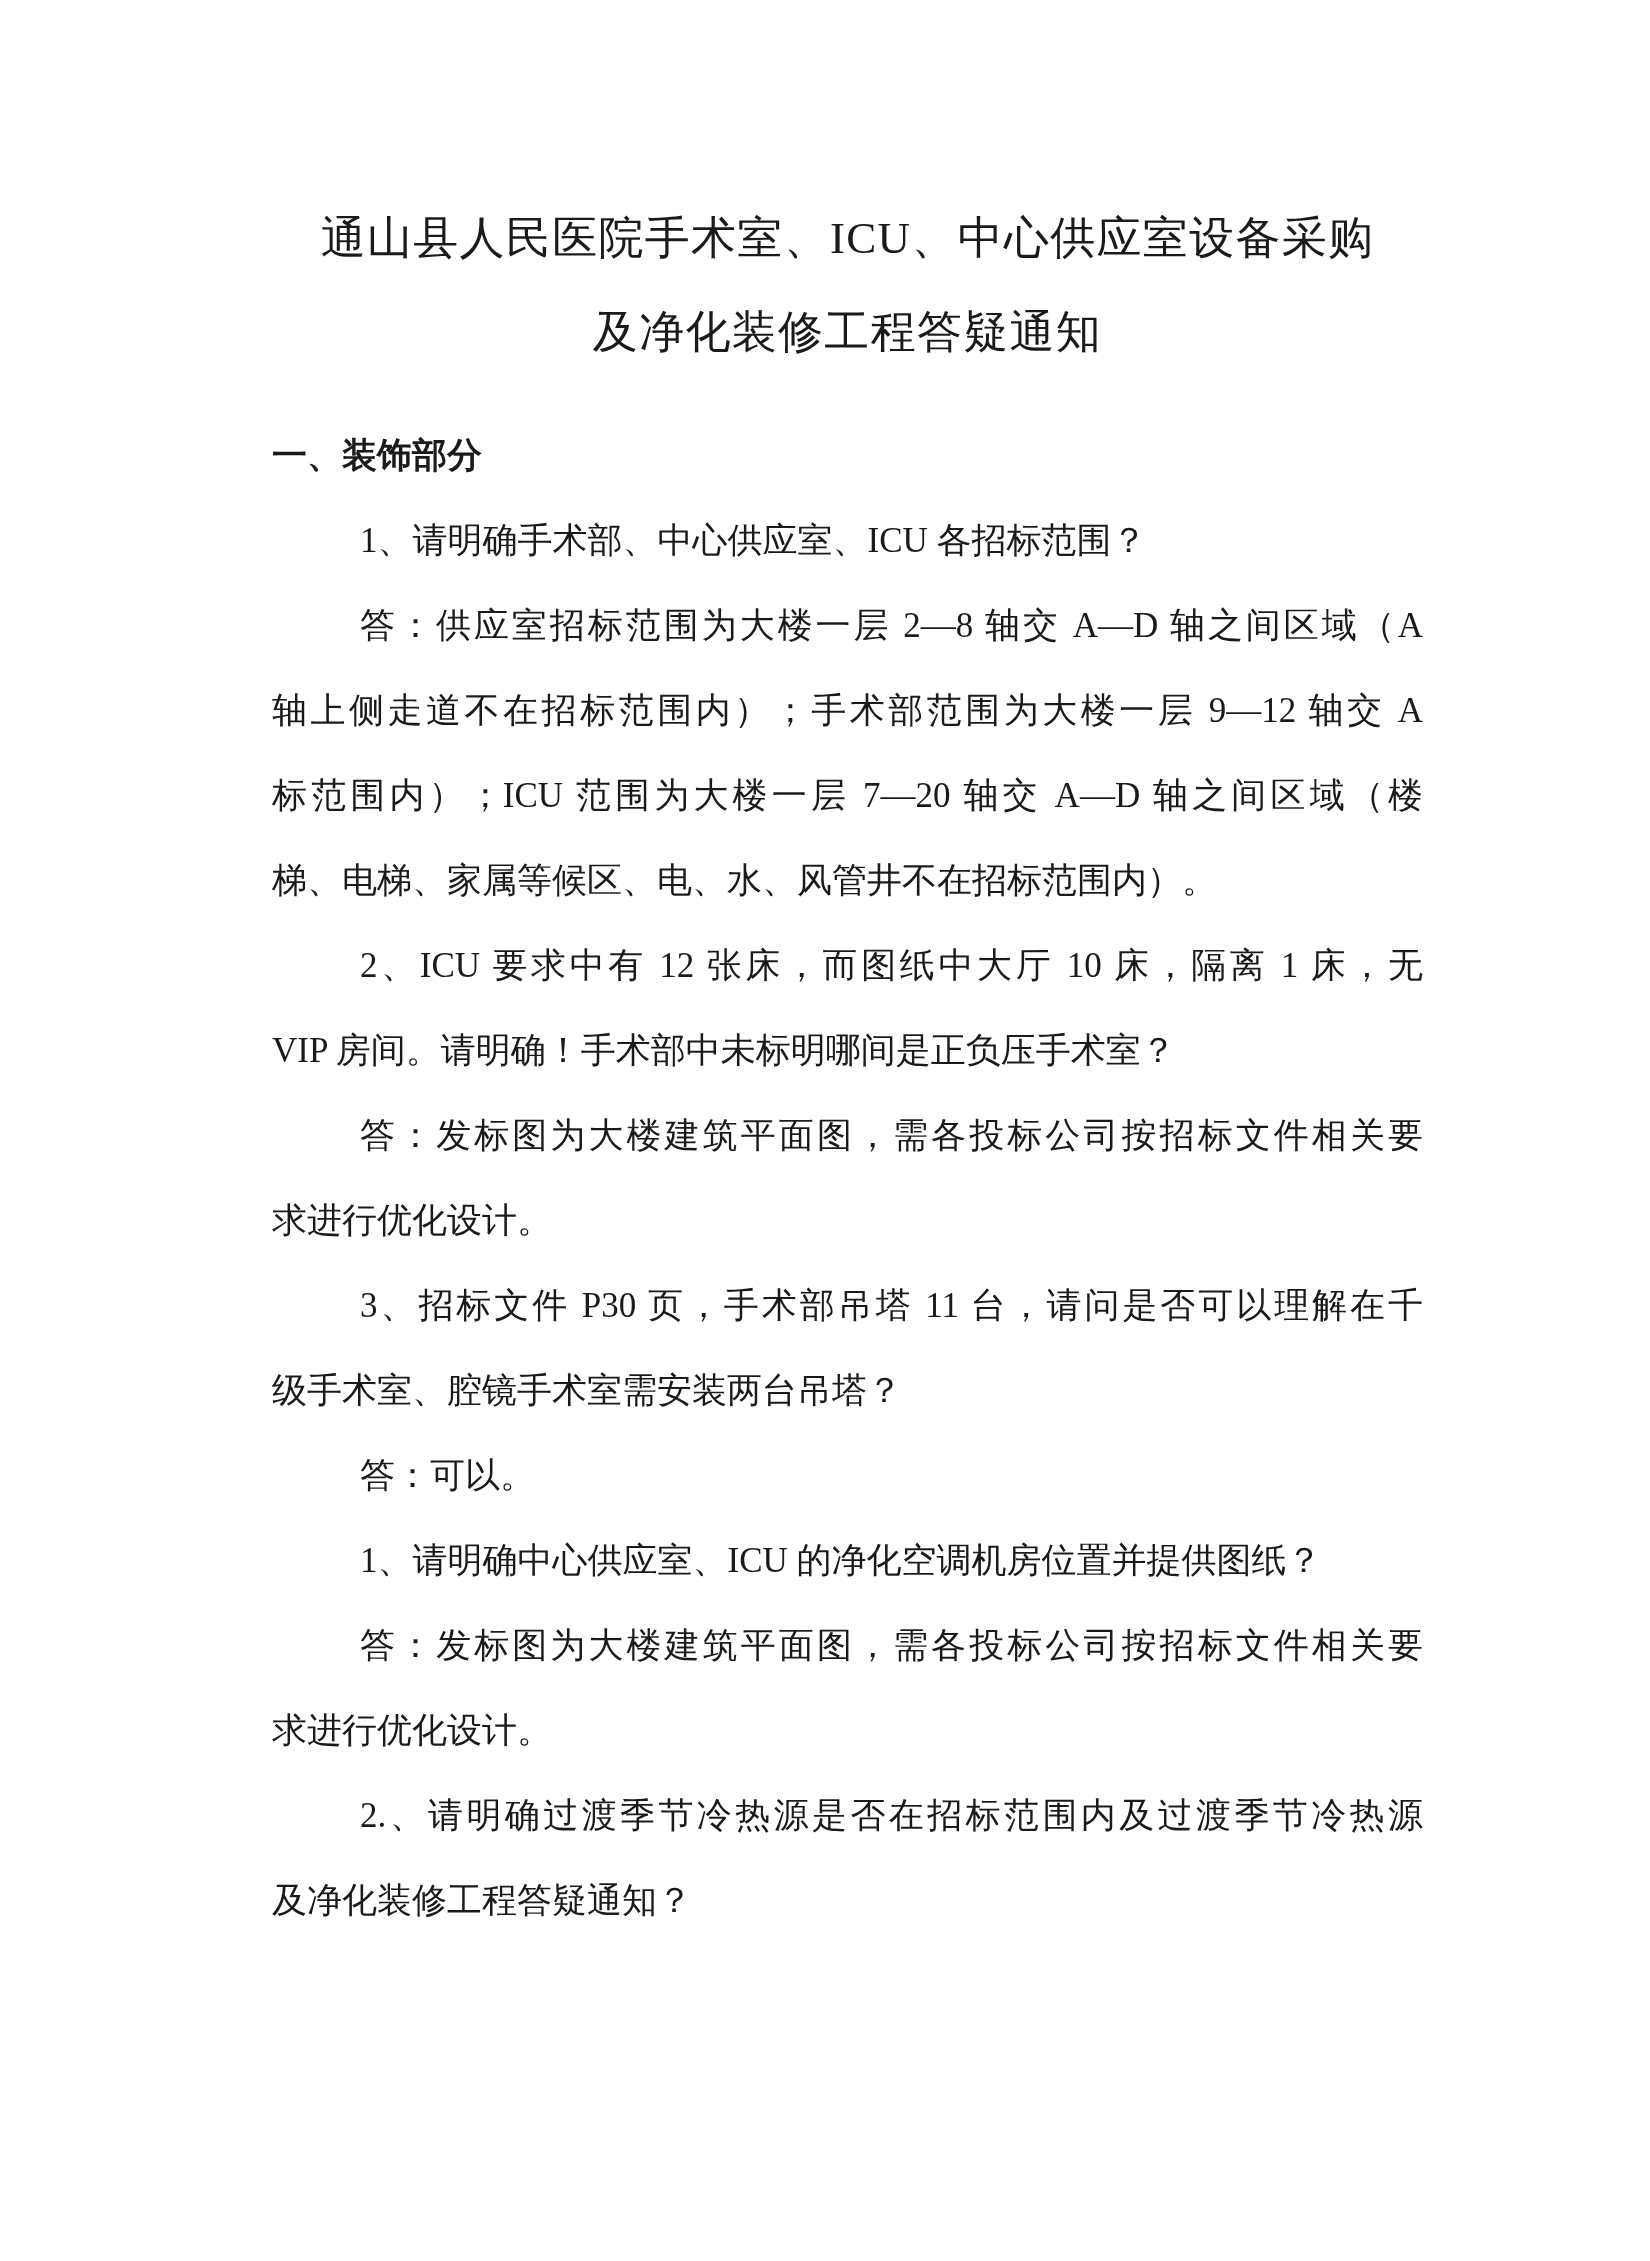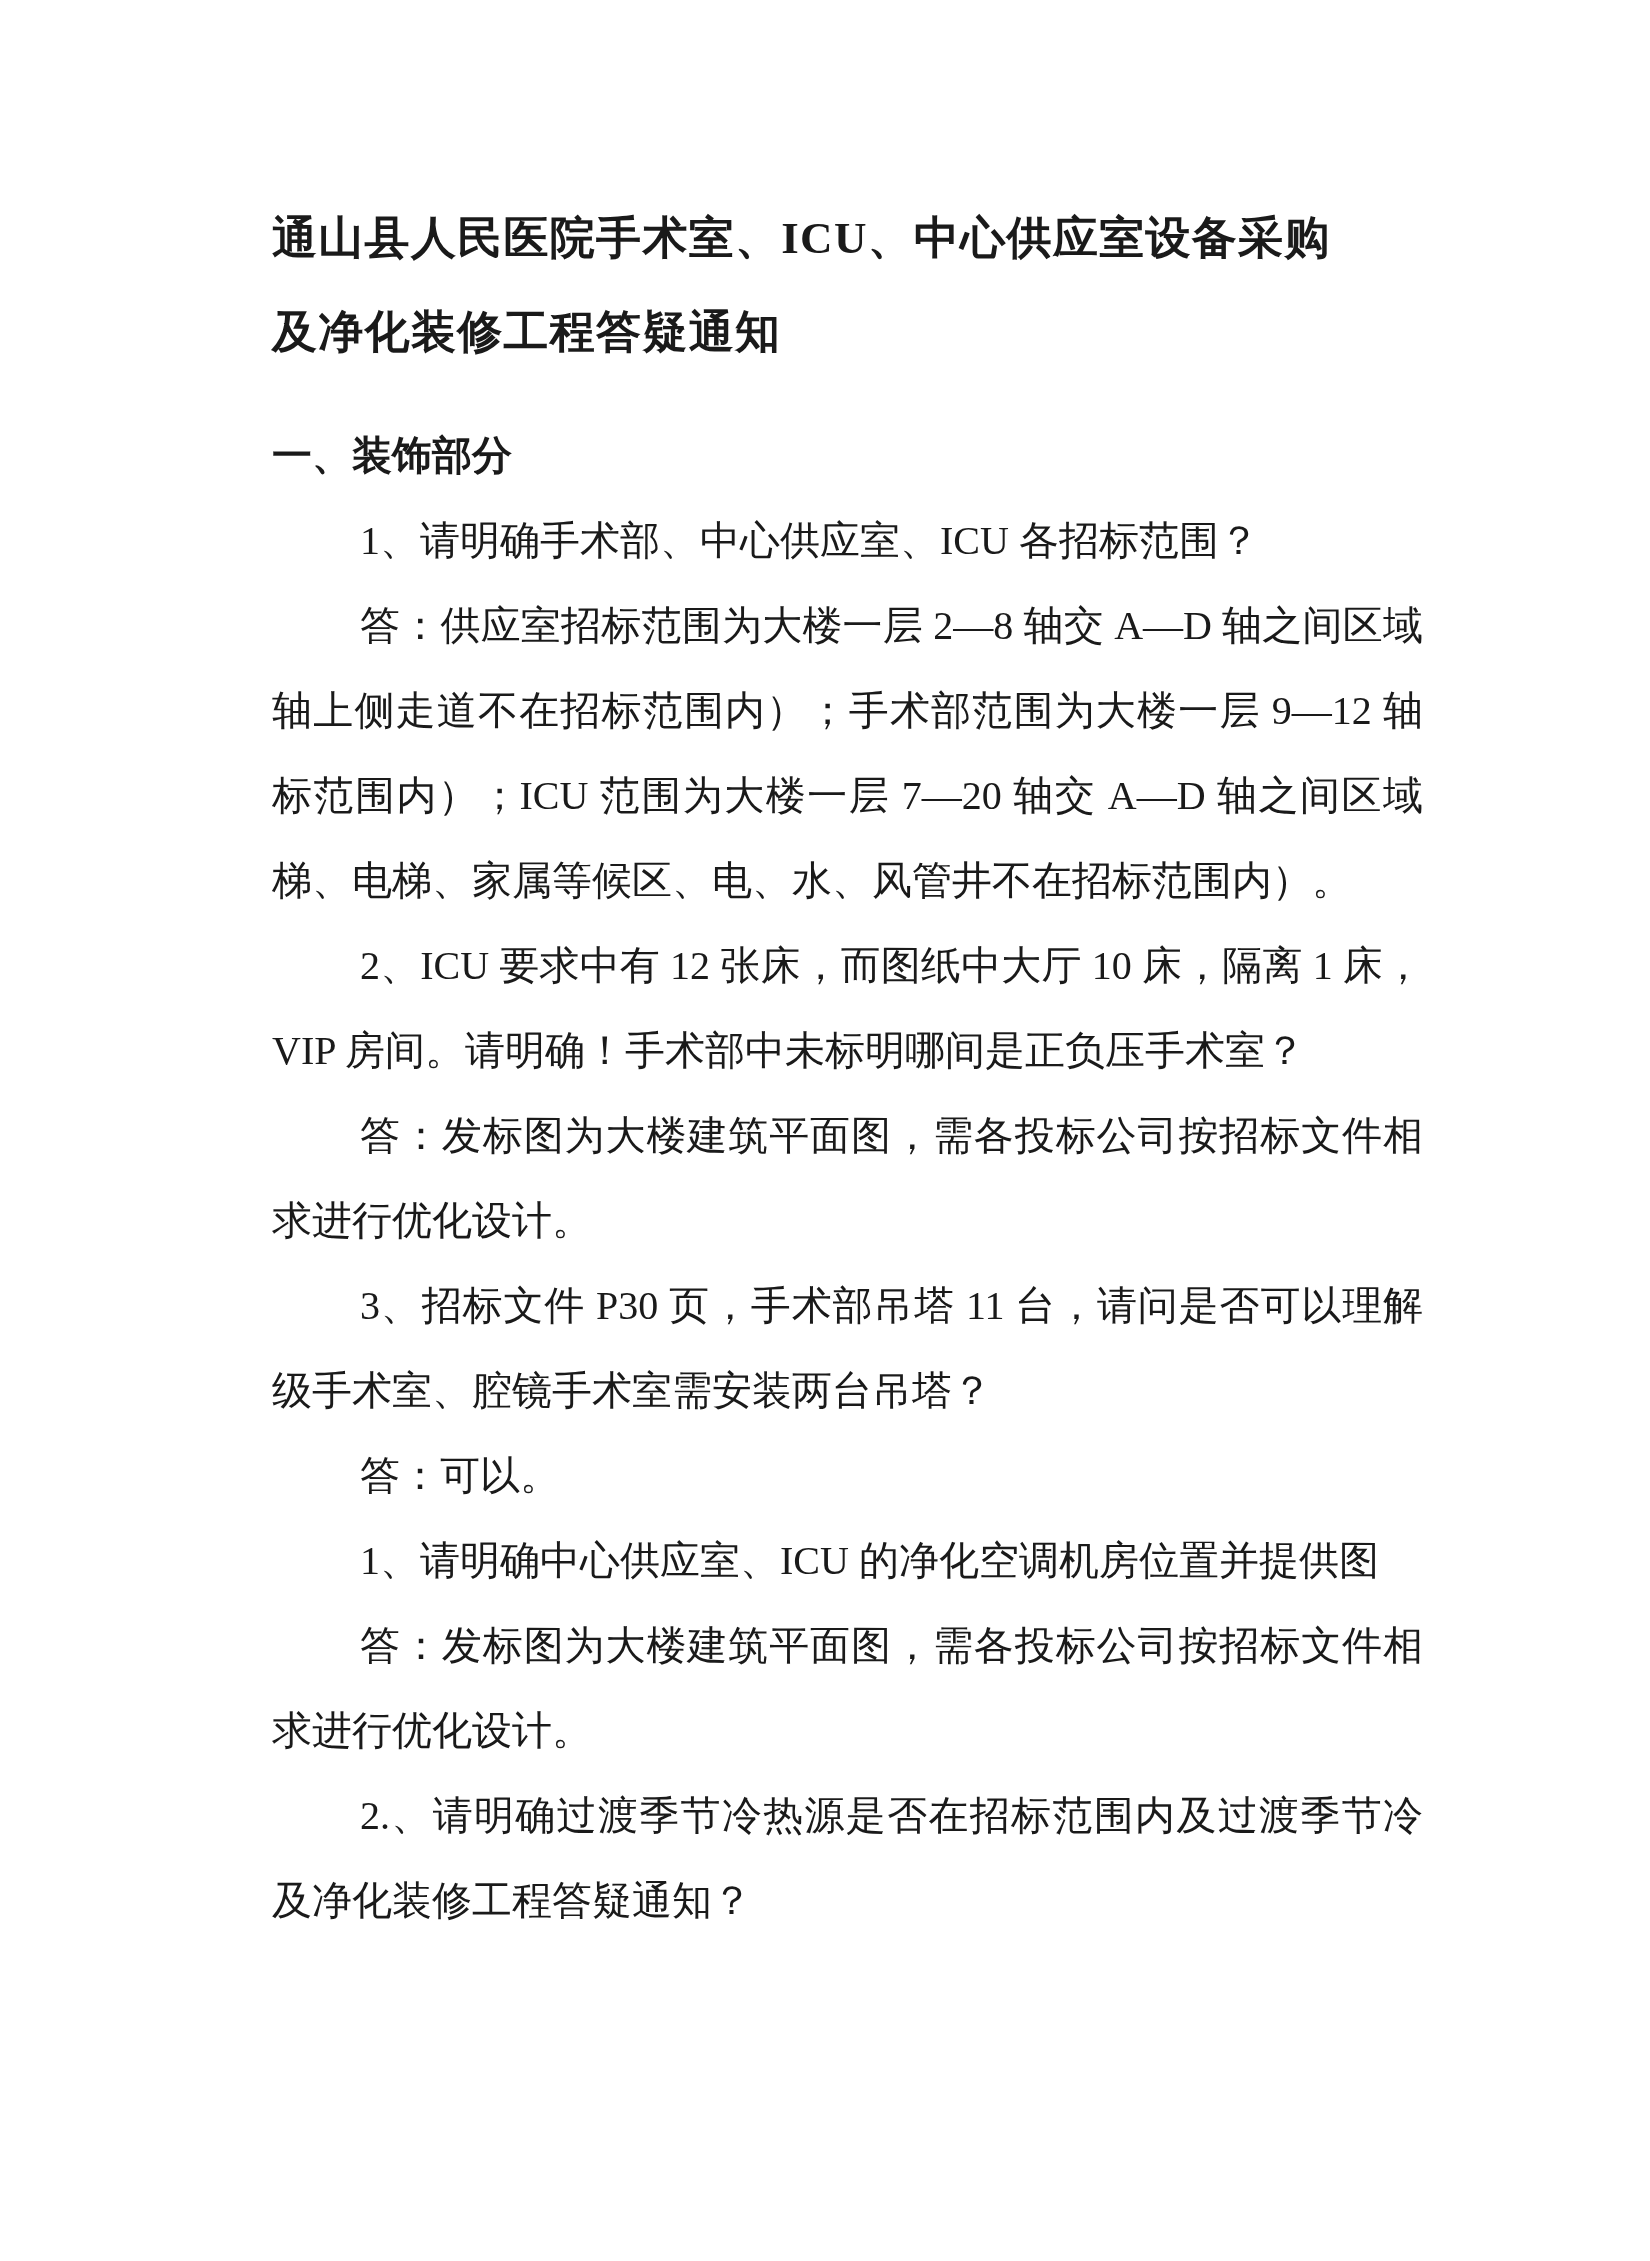--- a/index.html
+++ b/index.html
@@ -17,28 +17,29 @@
     overflow: hidden;
   }
   .content {
     position: absolute;
     left: 272px;
     top: 191px;
     width: 1151px;
   }
   .title-line {
     font-size: 45px;
-    font-weight: bold;
+    font-weight: normal;
     line-height: 94px;
+    text-align: center;
     letter-spacing: 1.3px;
     white-space: nowrap;
   }
   .body-block {
     margin-top: 34px;
-    font-size: 40px;
+    font-size: 35px;
     line-height: 85px;
   }
   .line {
     height: 85px;
     overflow: hidden;
     text-align: left;
   }
   .heading {
     font-weight: bold;
   }

